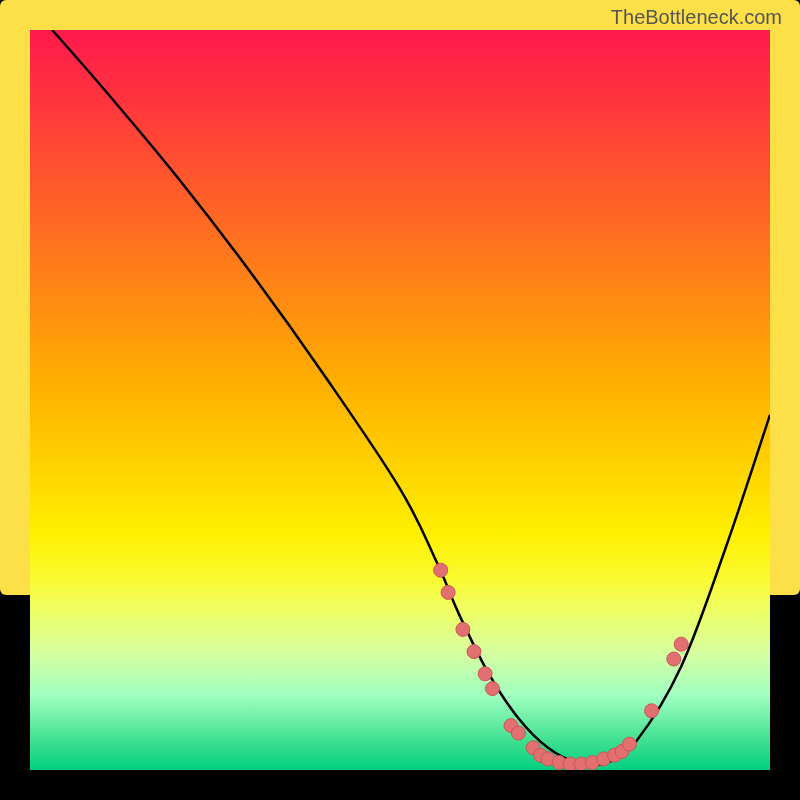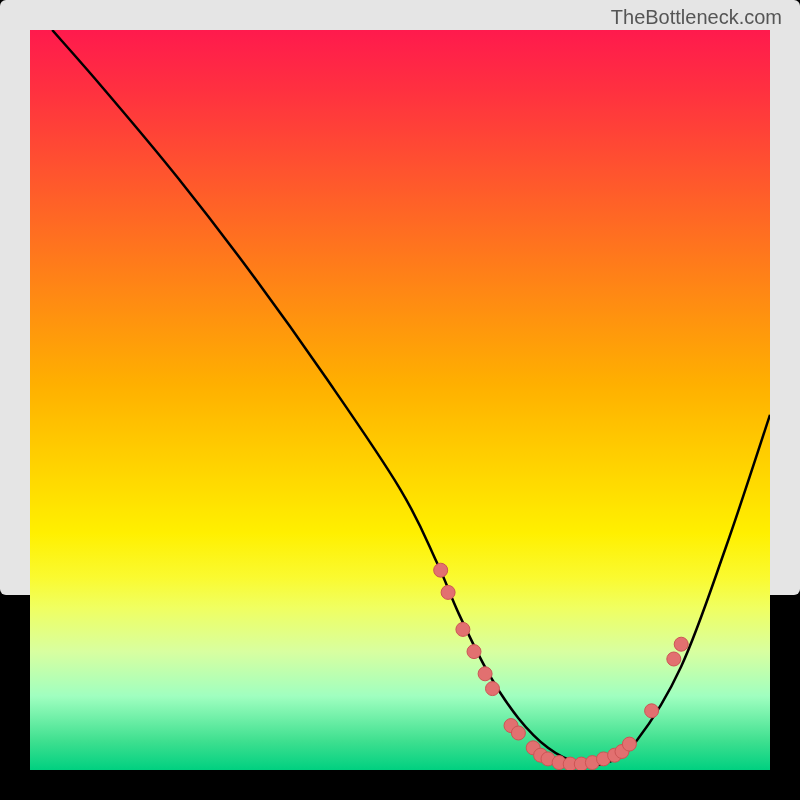--- a/index.html
+++ b/index.html
@@ -8,21 +8,21 @@
     background: #000;
     width: 800px;
     height: 800px;
     overflow: hidden;
     font-family: Arial, sans-serif;
   }
   .container {
     position: relative;
     width: 800px;
     height: 595px;
-    background: #e5e5e5;
+    background: #fde047;
     border-radius: 6px;
   }
   .watermark {
     position: absolute;
     top: 6px;
     right: 18px;
     color: #555;
     font-size: 20px;
     font-weight: 500;
     z-index: 10;

